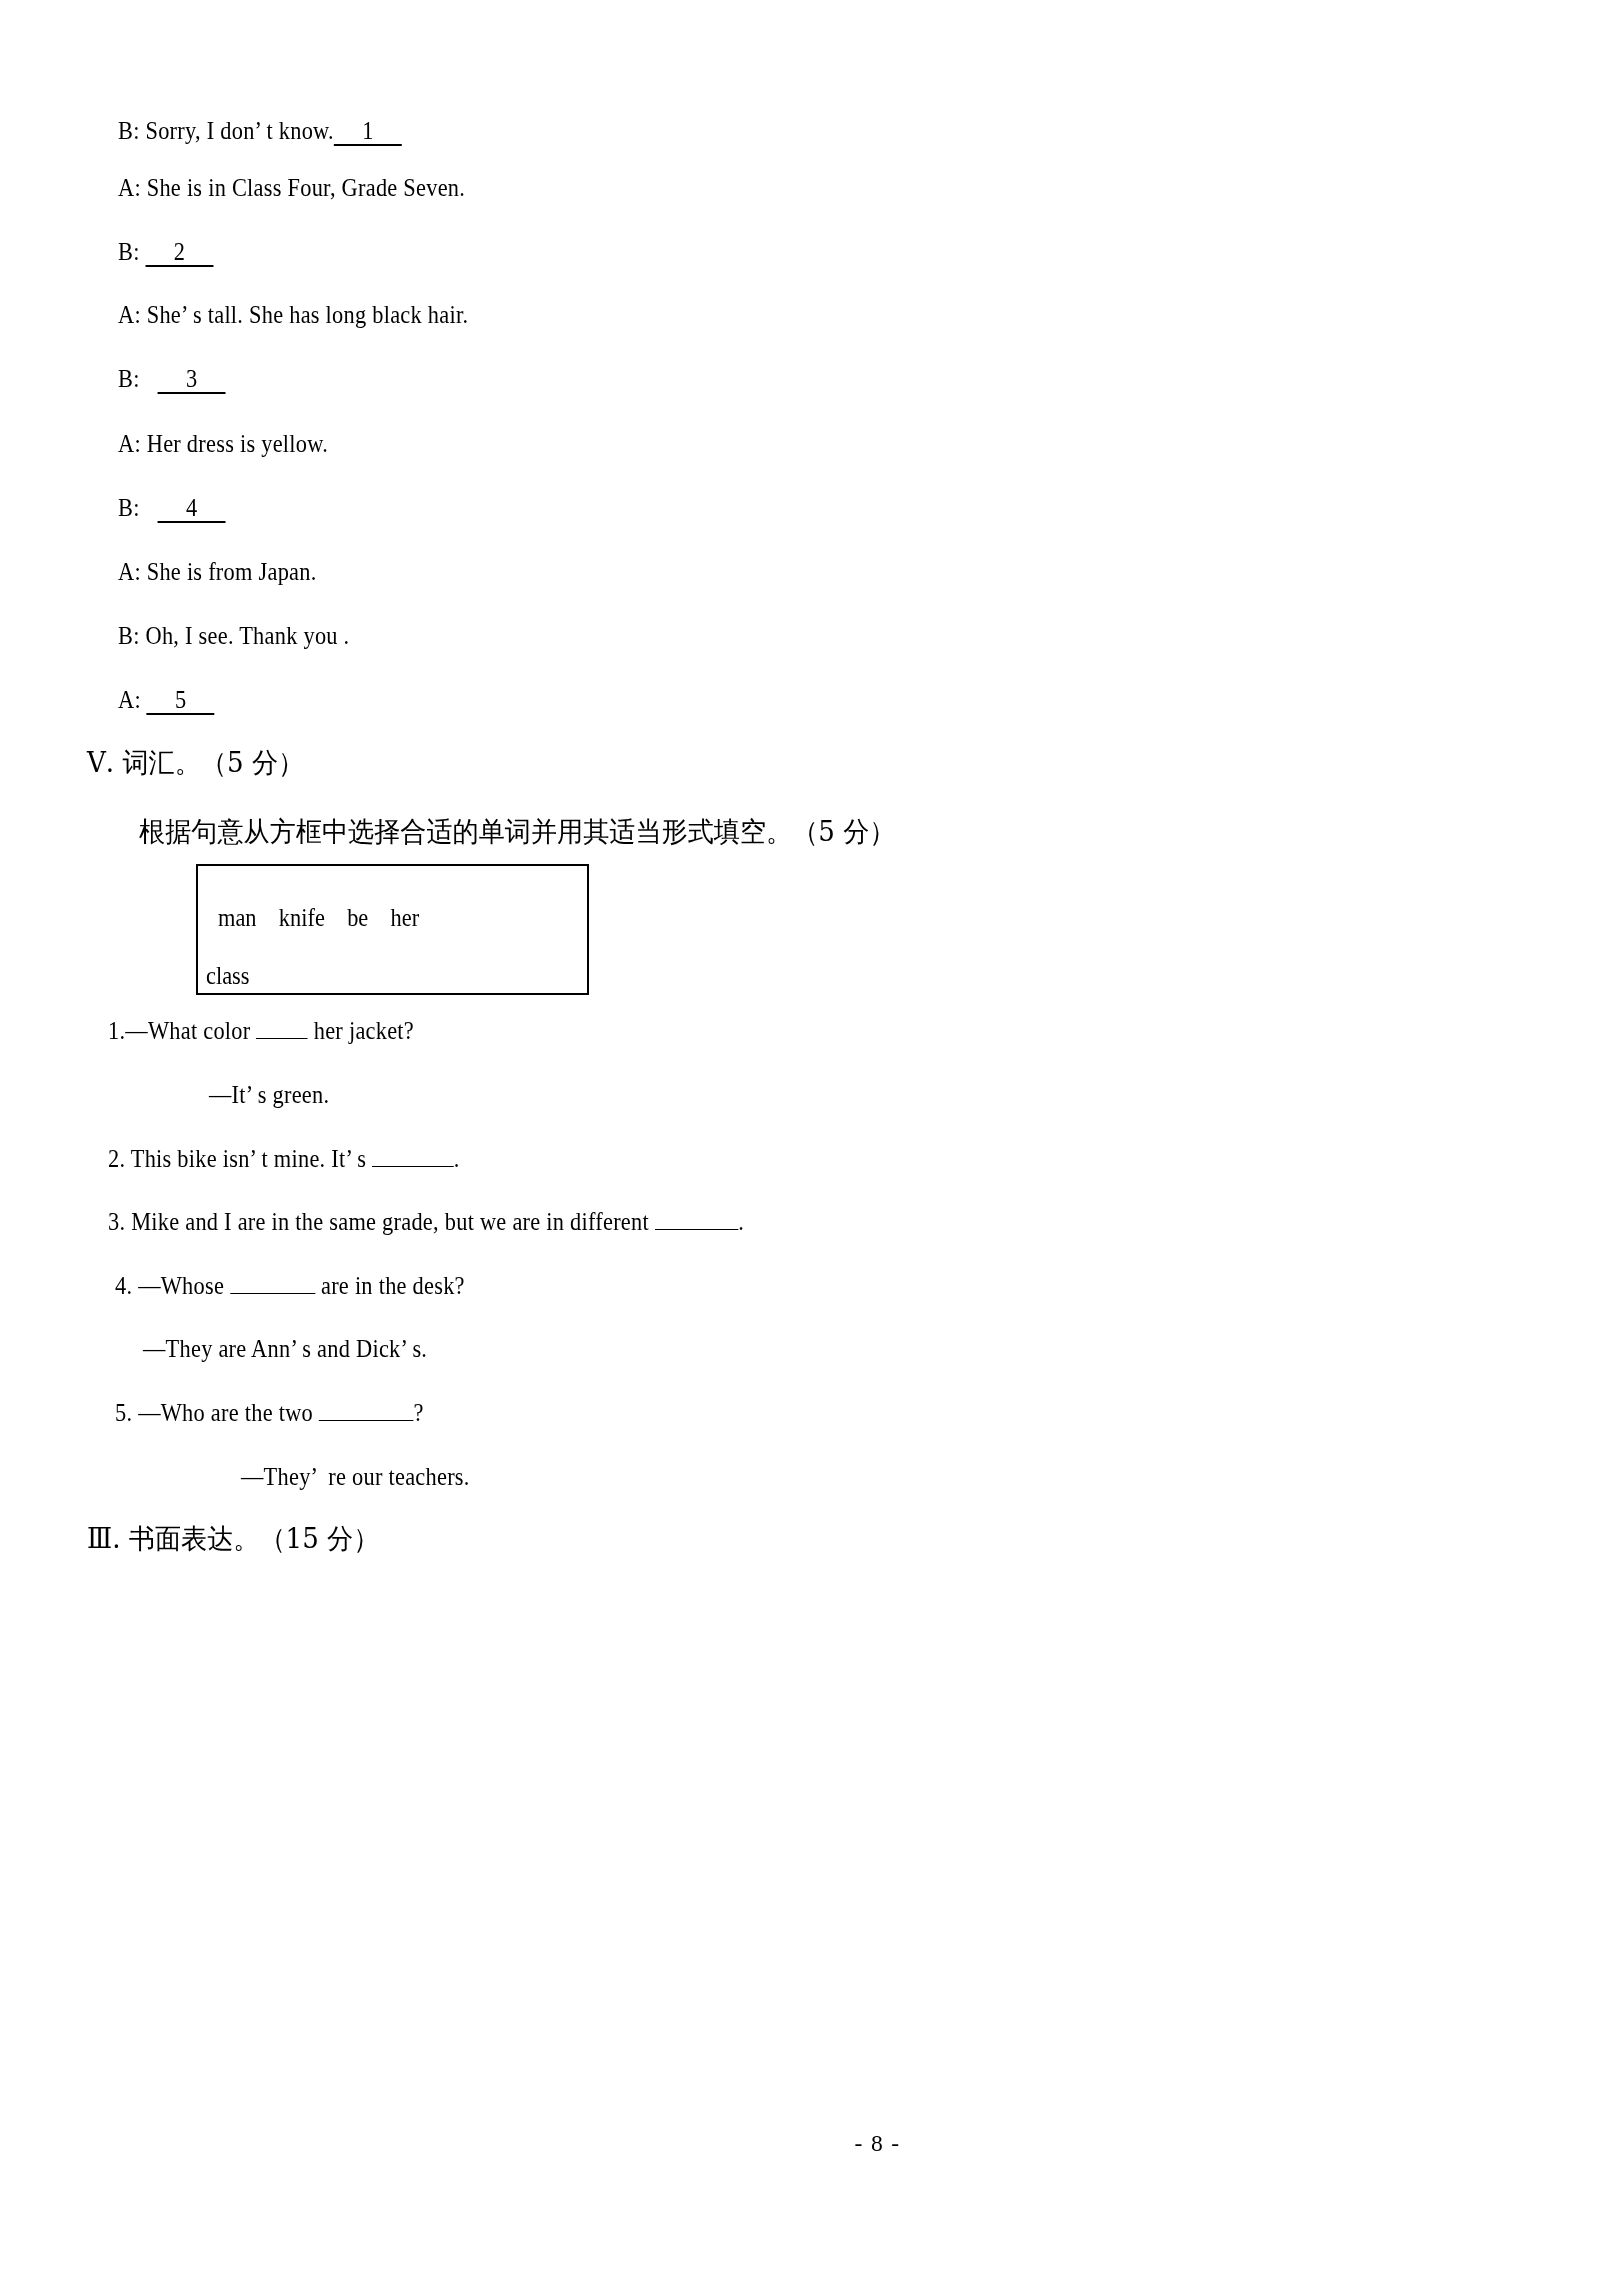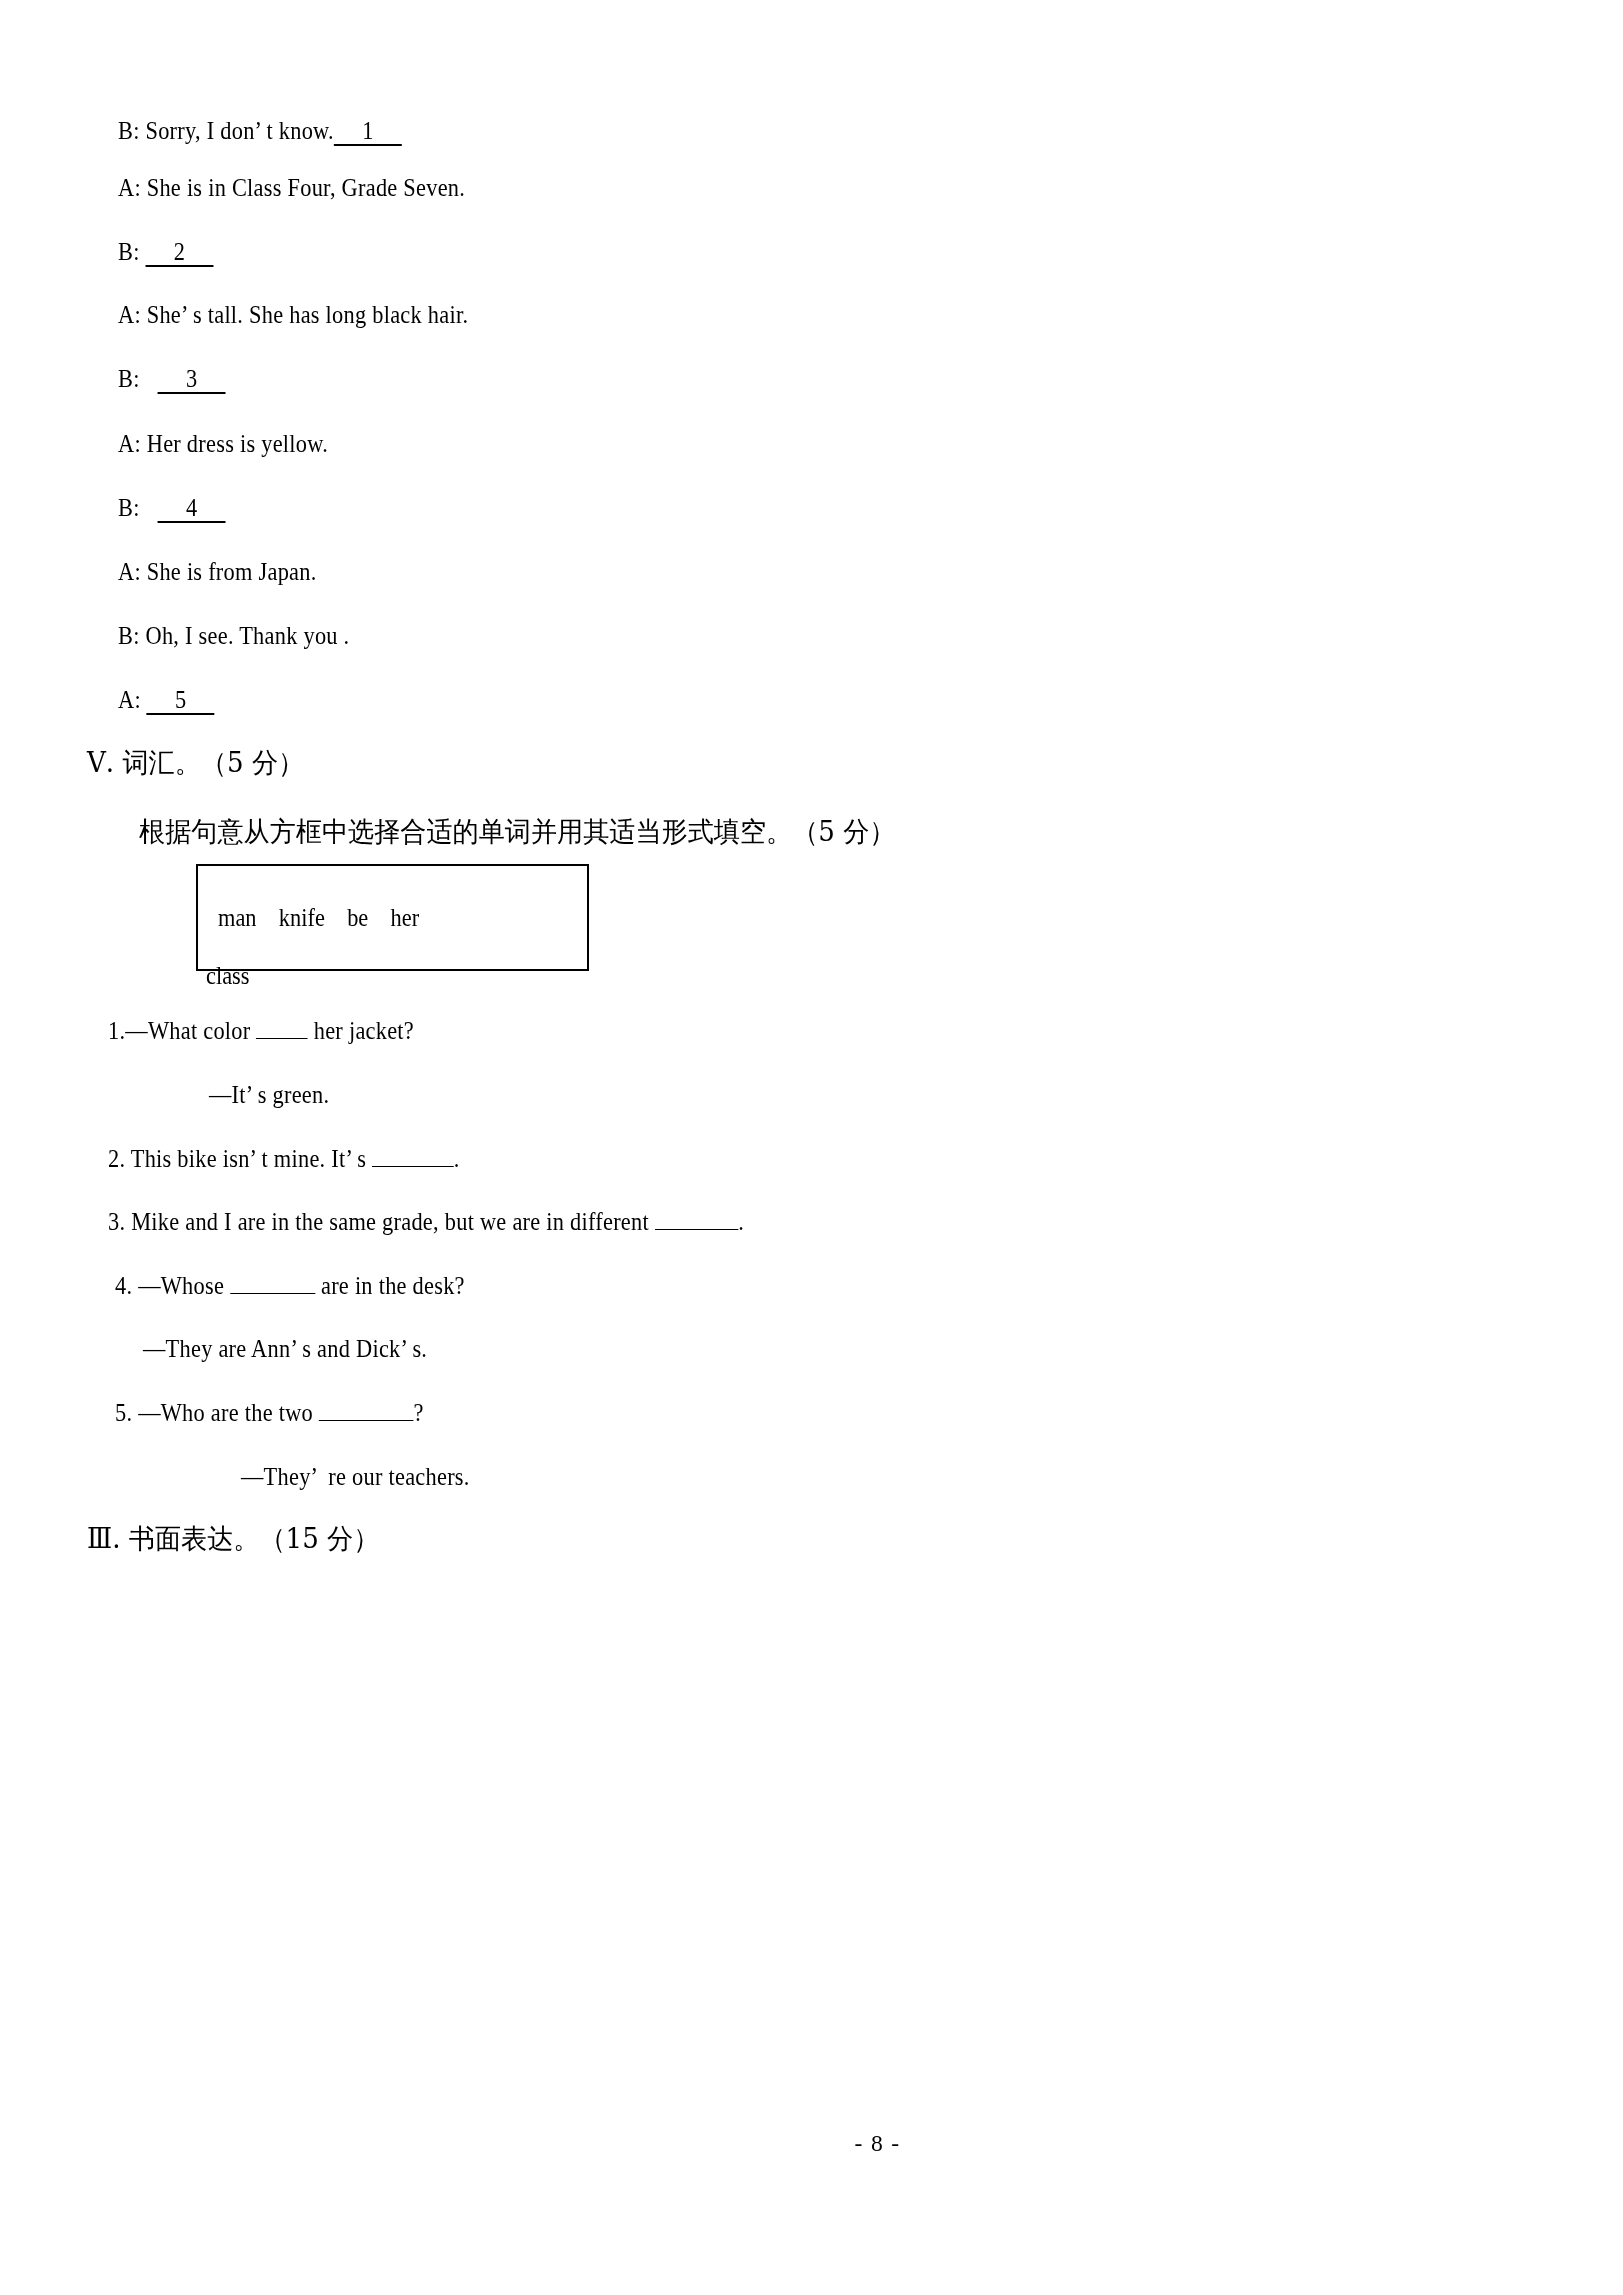--- a/index.html
+++ b/index.html
@@ -109,21 +109,21 @@
 
     <div class="line" style="left:118px; top:687px;"><span>A: </span><span class="blank" style="width:79px;">5</span></div>
   </div>
 
   <div>
 
     <div class="line cn" style="left:87px; top:749px; font-size:27.5px;">Ⅴ. 词汇。（5 分）</div>
 
     <div class="line cn" style="left:139px; top:818px; font-size:27.5px;">根据句意从方框中选择合适的单词并用其适当形式填空。（5 分）</div>
 
-    <div class="wordbox" style="left:196px; top:864px; width:393px; height:107px;">
+    <div class="wordbox" style="left:196px; top:864px; width:393px; height:131px;">
       <div class="wb-line" style="left:19.6px; top:39px;">man    knife    be    her</div>
       <div class="wb-line" style="left:7.9px; top:97px;">class</div>
     </div>
 
     <div class="line" style="left:108px; top:1018px;"><span>1.</span><span>—What color </span><span class="blank-thin" style="width:60px;"></span><span> her jacket?</span></div>
 
     <div class="line" style="left:209px; top:1082px;">—It’ s green.</div>
 
     <div class="line" style="left:108px; top:1146px;"><span>2. </span><span>This bike isn’ t mine. It’ s </span><span class="blank-thin" style="width:95px;"></span><span>.</span></div>
 

